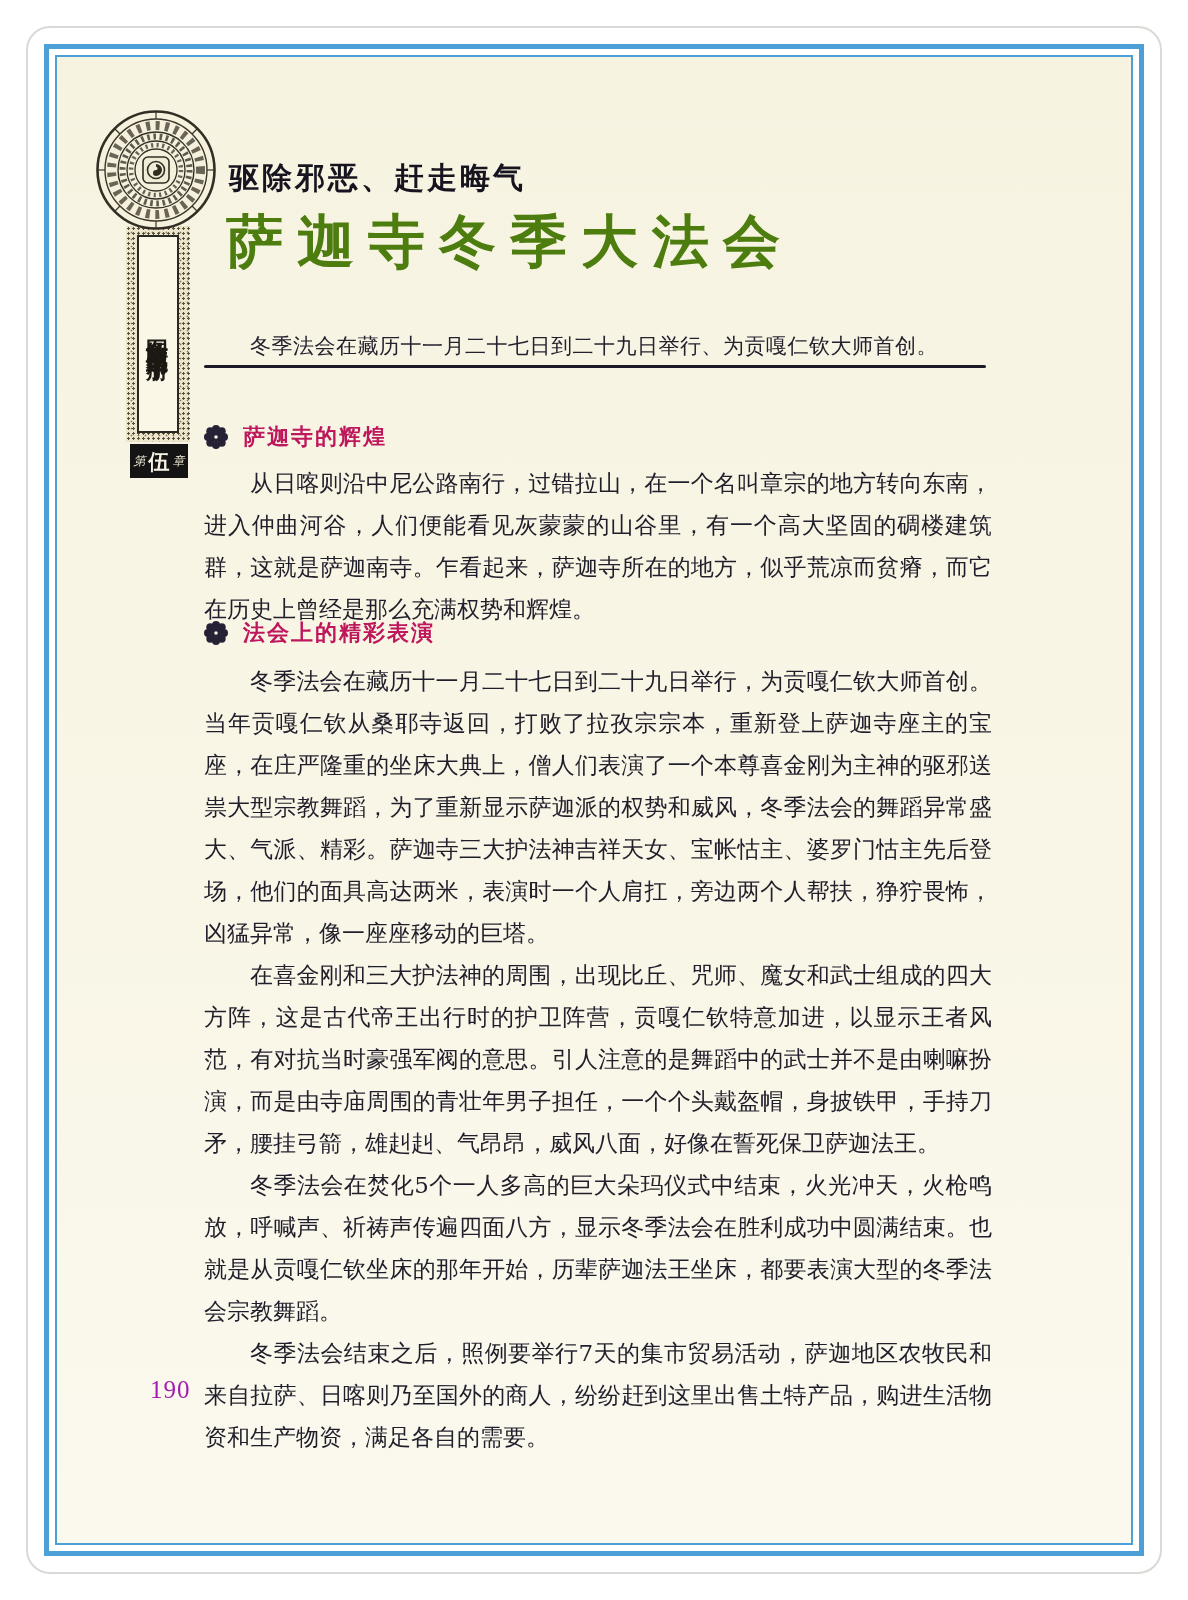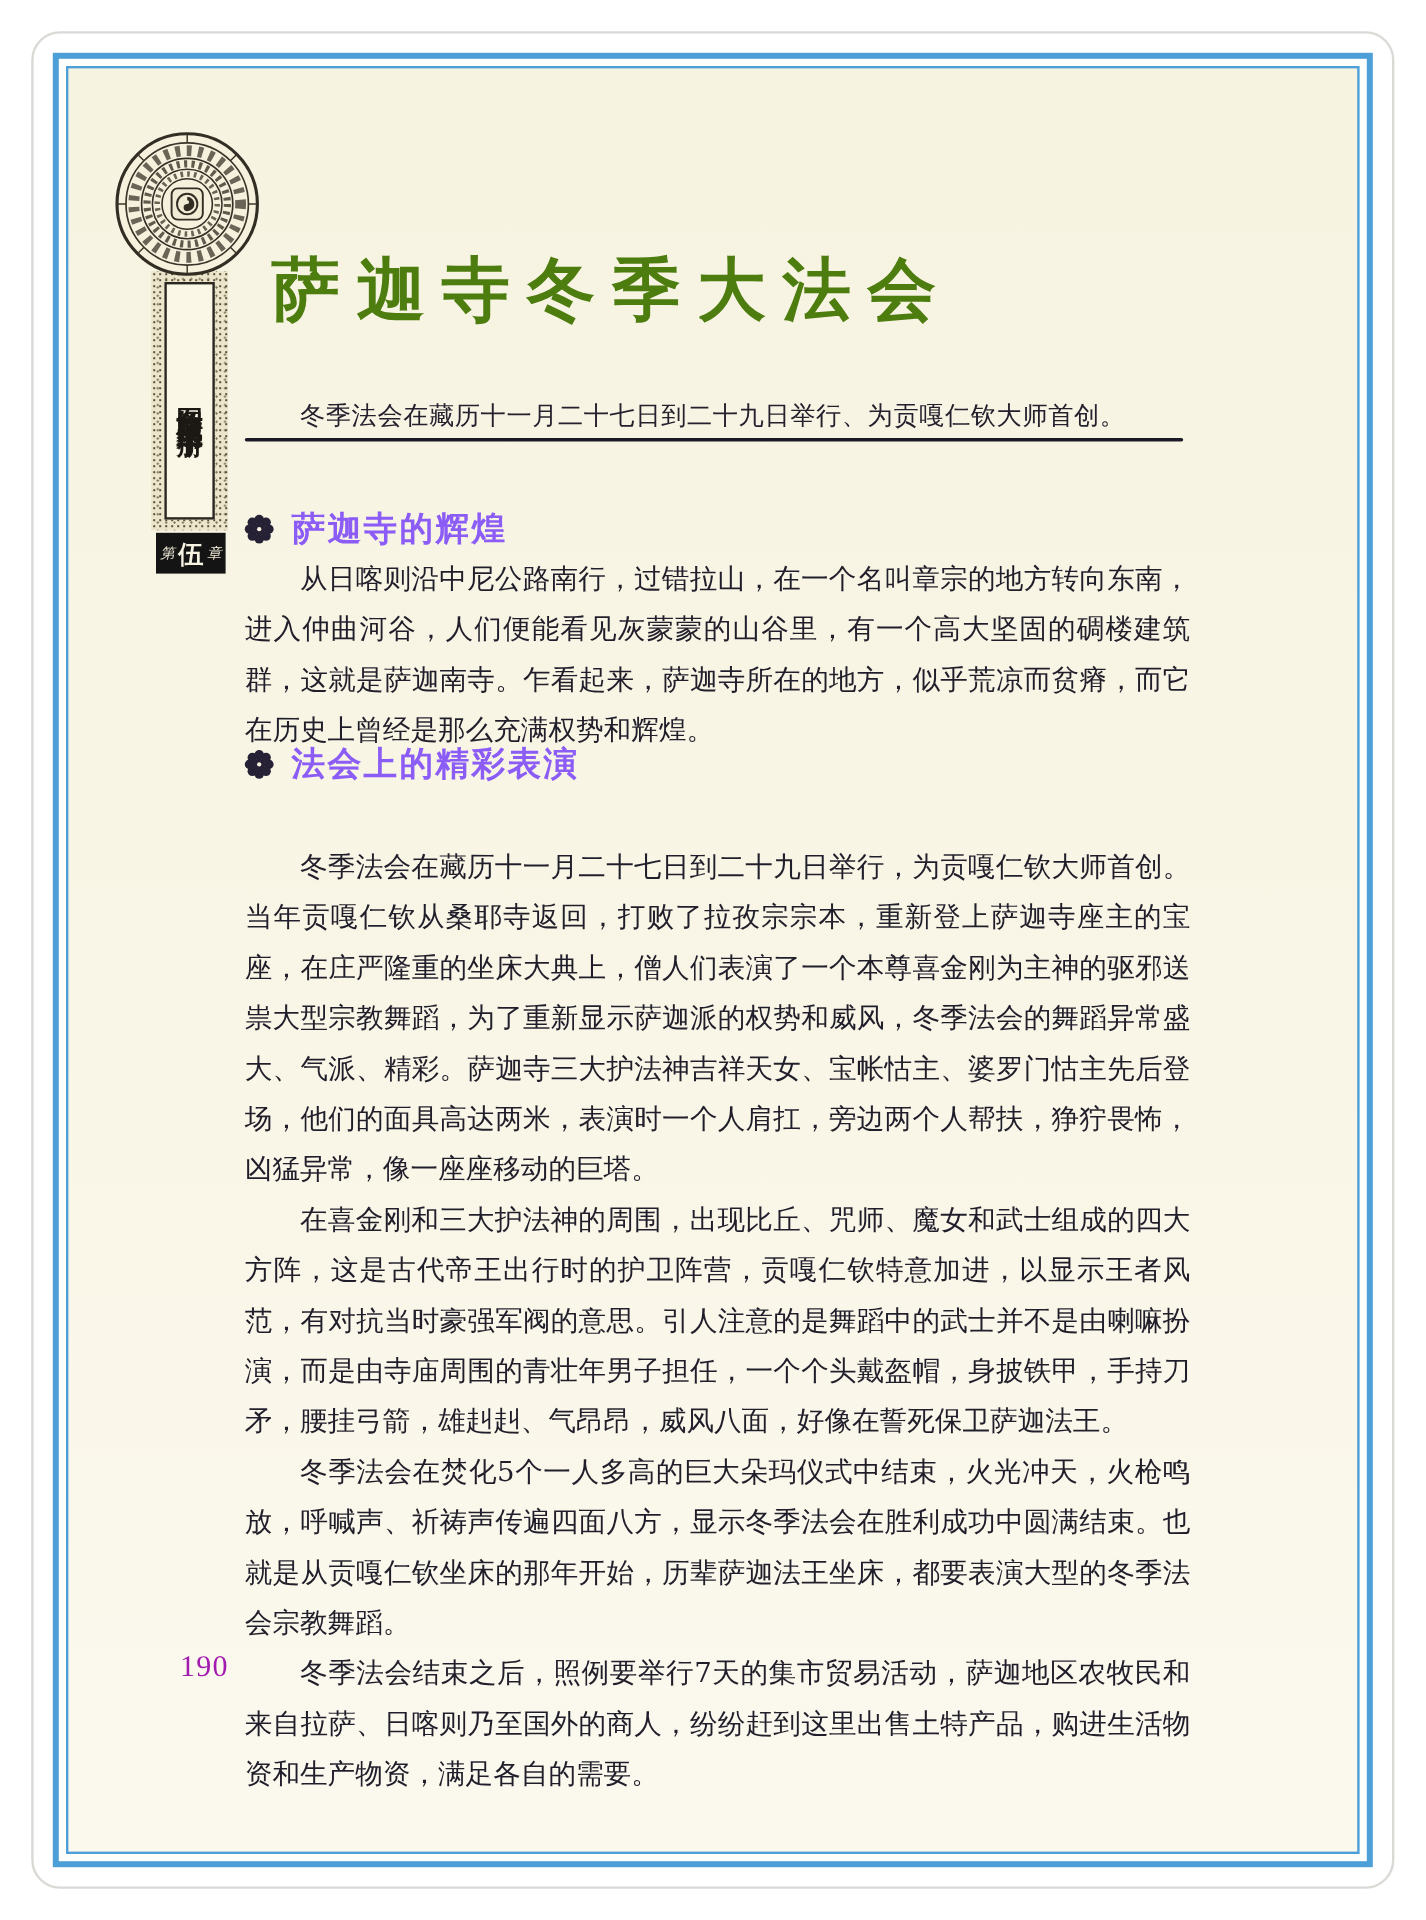--- a/index.html
+++ b/index.html
@@ -45,30 +45,30 @@
   .main-title{position:absolute;left:226px;top:204px;font-size:57px;font-weight:900;
     letter-spacing:14px;color:#4d7c0f;}
   .lead{position:absolute;left:250px;top:332px;width:700px;font-size:21px;
     letter-spacing:.5px;color:#24202e;}
   .head-rule{position:absolute;left:204px;top:365px;width:782px;height:3px;
     background:#1c1a26;border-radius:2px;}
 
   
   .sec-heading{position:absolute;display:flex;align-items:center;gap:14px;}
   .sec-heading .txt{font-family:"DejaVu Sans","Liberation Sans",sans-serif;
-    font-size:28px;font-weight:800;letter-spacing:2px;color:#8b5cf6;}
+    font-size:22px;font-weight:800;letter-spacing:2px;color:#be185d;}
   .sec1-heading{left:203px;top:422px;}
   .sec2-heading{left:203px;top:618px;}
   .rosette{width:26px;height:26px;flex:0 0 auto;}
 
   .bodytext{font-size:23px;line-height:42px;color:var(--ink);
     text-align:justify;text-justify:inter-ideograph;}
   .bodytext p{margin:0;text-indent:2em;}
   .sec1-body{position:absolute;left:204px;top:462px;width:788px;}
-  .sec2-body{position:absolute;left:204px;top:660px;width:788px;margin-top:42px;}
+  .sec2-body{position:absolute;left:204px;top:660px;width:788px;}
 
   .page-number{position:absolute;left:150px;top:1376px;font-size:25px;color:#a21caf;
     font-family:Liberation Serif, serif;letter-spacing:1px;}
 </style>
 </head>
 <body>
 
 <div class="page">
   <div class="card"></div>
   <div class="frame-outer"></div>
@@ -107,20 +107,21 @@
         <span class="vertical-title">图解藏历使用手册</span>
       </div>
     </div>
 
     <div class="chapter-box">
       <span class="small">第</span>
       <span class="big">伍</span>
       <span class="small">章</span>
     </div>
 
+    <div class="kicker">驱除邪恶、赶走晦气</div>
     <h1 class="main-title">萨迦寺冬季大法会</h1>
     <div class="lead">冬季法会在藏历十一月二十七日到二十九日举行、为贡嘎仁钦大师首创。</div>
     <div class="head-rule"></div>
 
     <div class="sec-heading sec1-heading">
       <svg class="rosette" viewBox="0 0 26 26">
         <g fill="#262135">
           <circle cx="13" cy="5" r="4"></circle>
             <circle cx="13" cy="21" r="4"></circle>
           <circle cx="5" cy="13" r="4"></circle>

